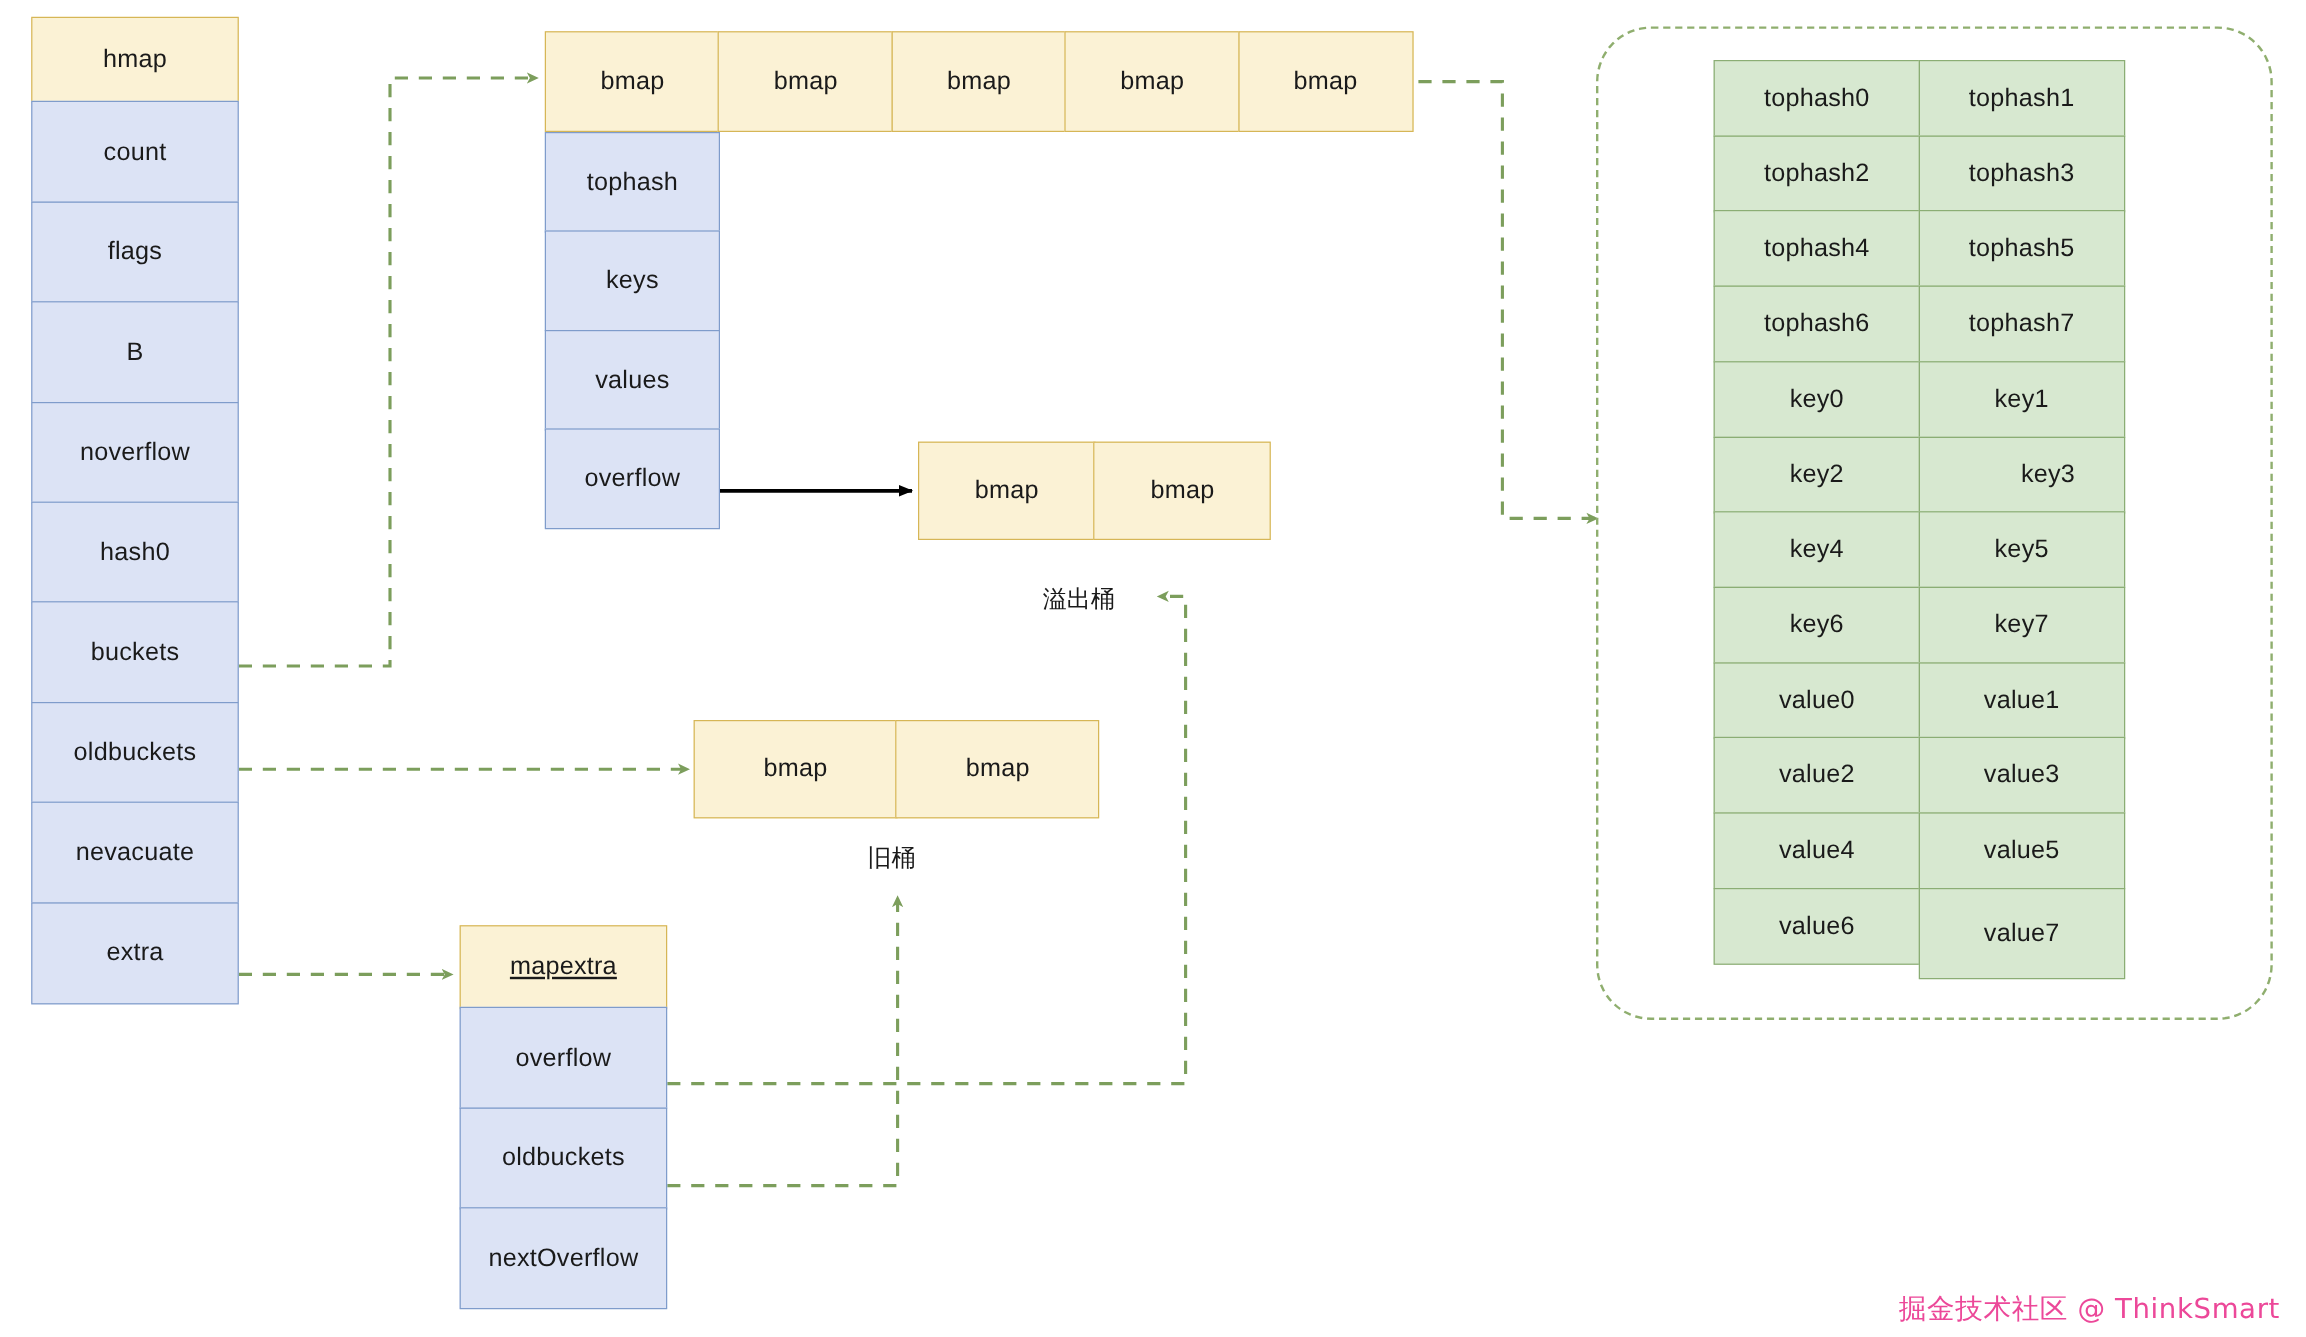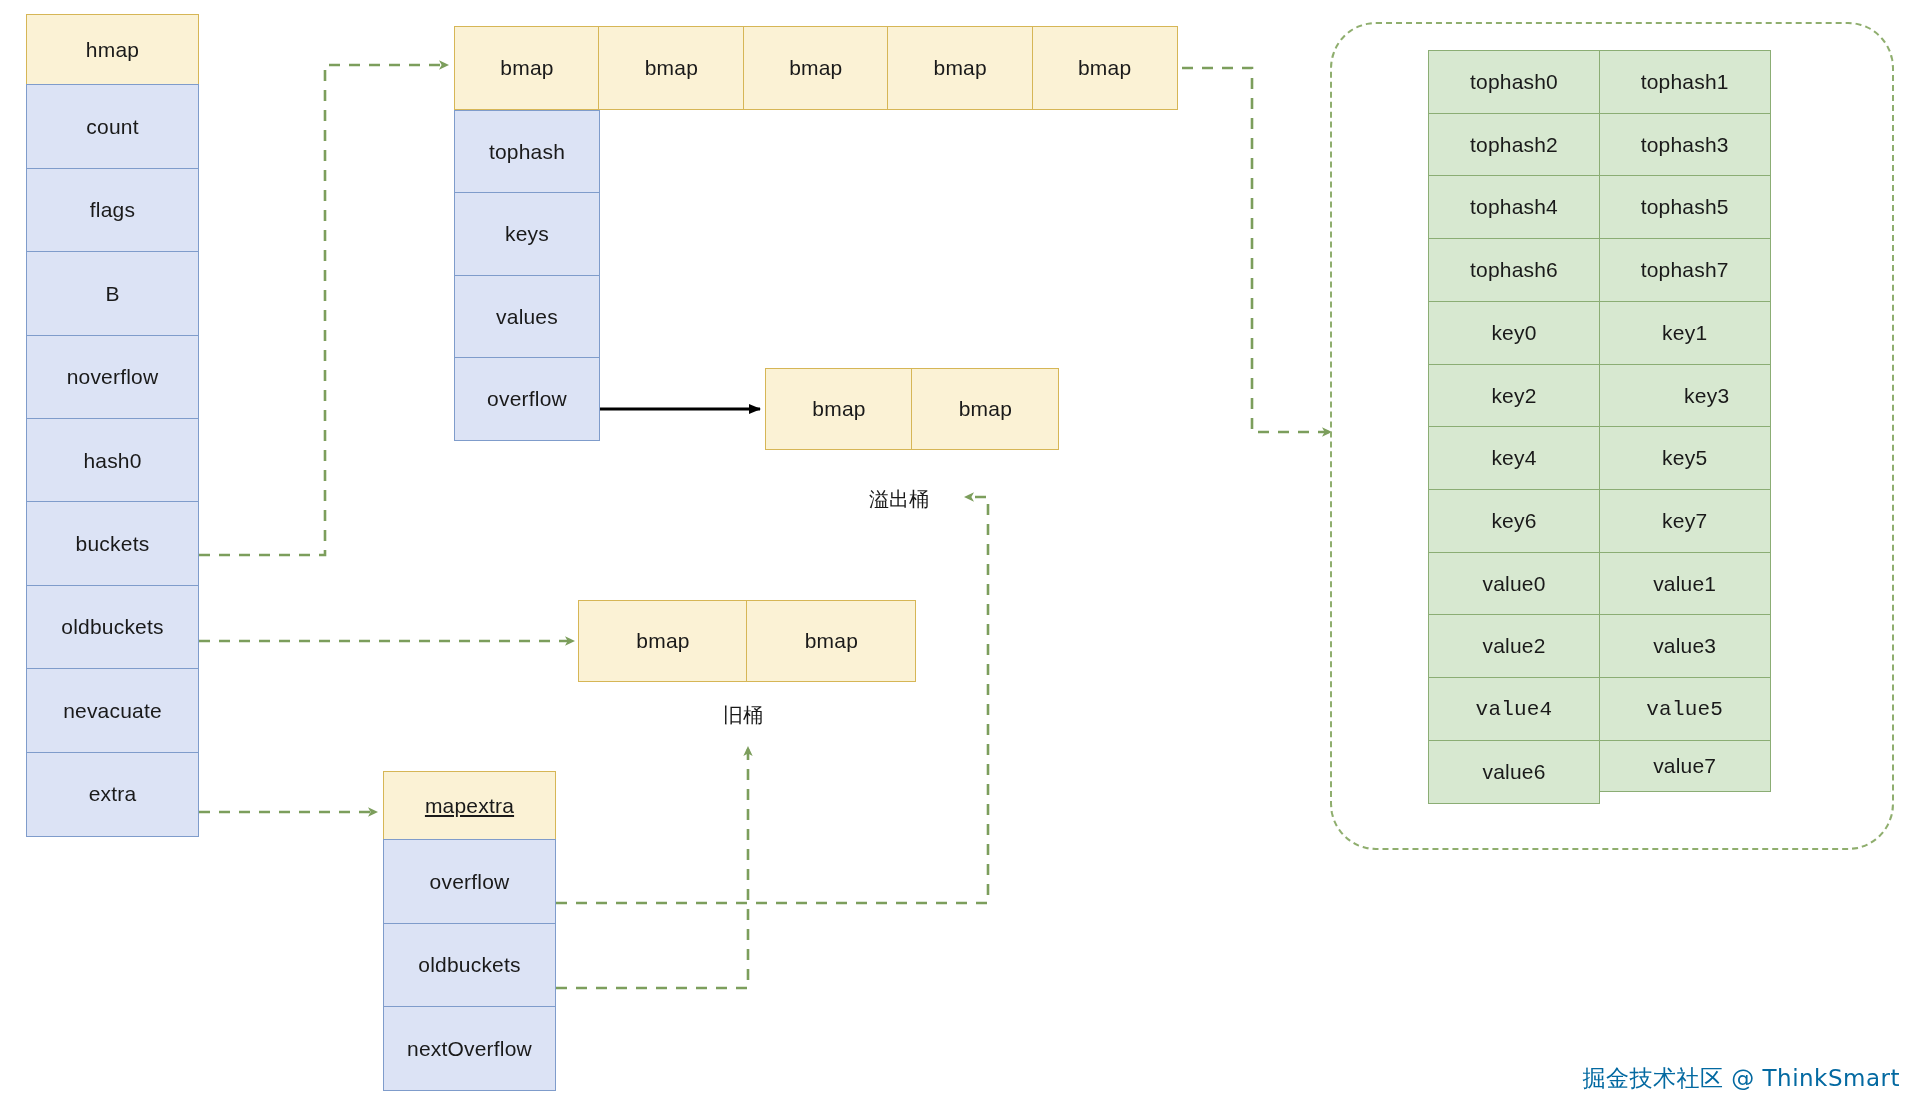--- a/index.html
+++ b/index.html
@@ -29,21 +29,21 @@
     position:absolute;box-sizing:border-box;
     border:2.4px dashed #8fae6e;border-radius:46px;background:transparent;
   }
 
   
   .cjk-label{
     position:absolute;font-size:20px;color:#1a1a1a;white-space:nowrap;
     font-family:"DejaVu Sans","Liberation Sans",sans-serif;
   }
   #watermark{
-    position:absolute;right:22px;bottom:20px;font-size:23px;color:#0369a1;
+    position:absolute;right:22px;bottom:8px;font-size:23px;color:#ec4899;
     white-space:nowrap;font-family:"DejaVu Sans","Liberation Sans",sans-serif;
     letter-spacing:.5px;
   }
   svg#wires{position:absolute;left:0;top:0;width:1922px;height:1114px;pointer-events:none;}
 </style>
 </head>
 <body>
 
 <div id="canvas">
 
@@ -174,25 +174,25 @@
       <div class="cell green" style="position:relative;width:172px;height:64px;margin-left:-1.3px;">key7</div>
     </div>
     <div class="detail-row" style="display:flex;margin-top:-1.3px;justify-content:space-between;">
       <div class="cell green" style="position:relative;width:172px;height:64px;">value0</div>
       <div class="cell green" style="position:relative;width:172px;height:64px;margin-left:-1.3px;">value1</div>
     </div>
     <div class="detail-row" style="display:flex;margin-top:-1.3px;">
       <div class="cell green" style="position:relative;width:172px;height:64px;">value2</div>
       <div class="cell green" style="position:relative;width:172px;height:64px;margin-left:-1.3px;">value3</div>
     </div>
-    <div class="detail-row" style="display:flex;margin-top:-1.3px;font-family:Liberation Mono, monospace;">
+    <div class="detail-row" style="display:flex;margin-top:-1.3px;">
       <div class="cell green" style="position:relative;width:172px;height:64px;">value4</div>
       <div class="cell green" style="position:relative;width:172px;height:64px;margin-left:-1.3px;">value5</div>
     </div>
     <div class="detail-row" style="display:flex;margin-top:-1.3px;">
       <div class="cell green" style="position:relative;width:172px;height:64px;">value6</div>
-      <div class="cell green" style="position:relative;width:172px;height:52px;margin-left:-1.3px;">value7</div>
+      <div class="cell green" style="position:relative;width:172px;height:76px;margin-left:-1.3px;">value7</div>
     </div>
   </div>
 
   <div id="watermark">掘金技术社区 @ ThinkSmart</div>
 
 </div>
 
 </body></html>

